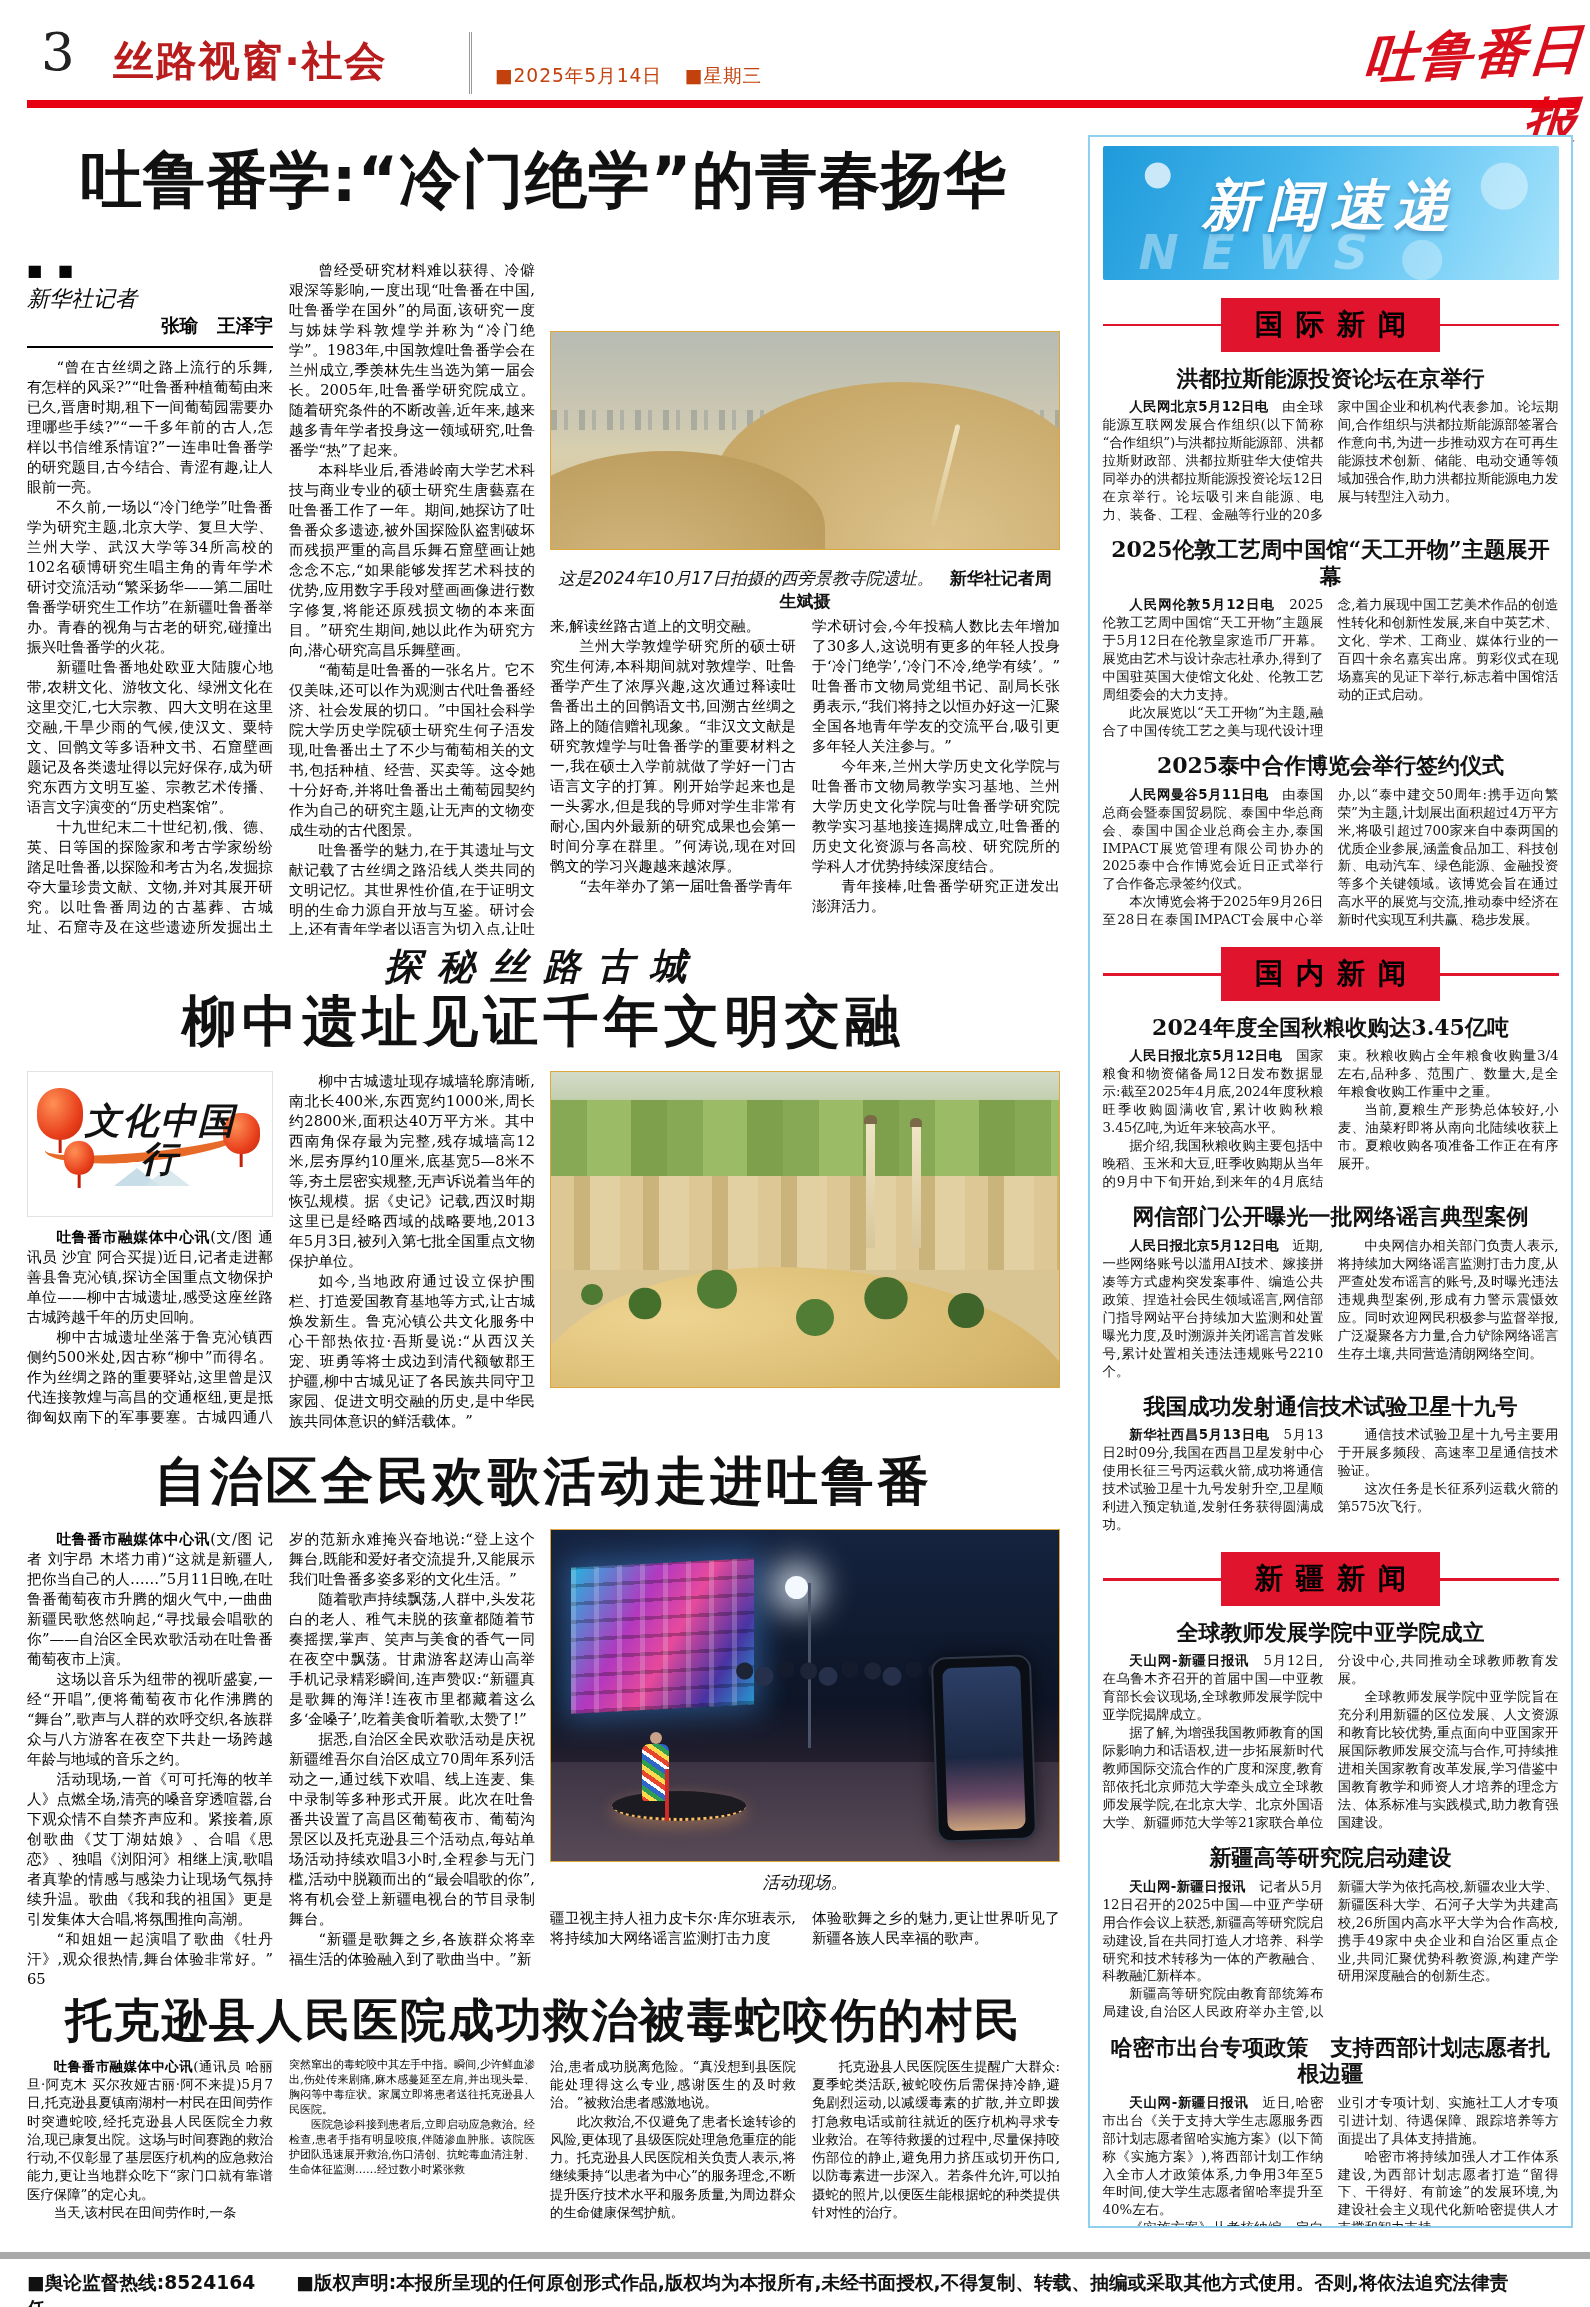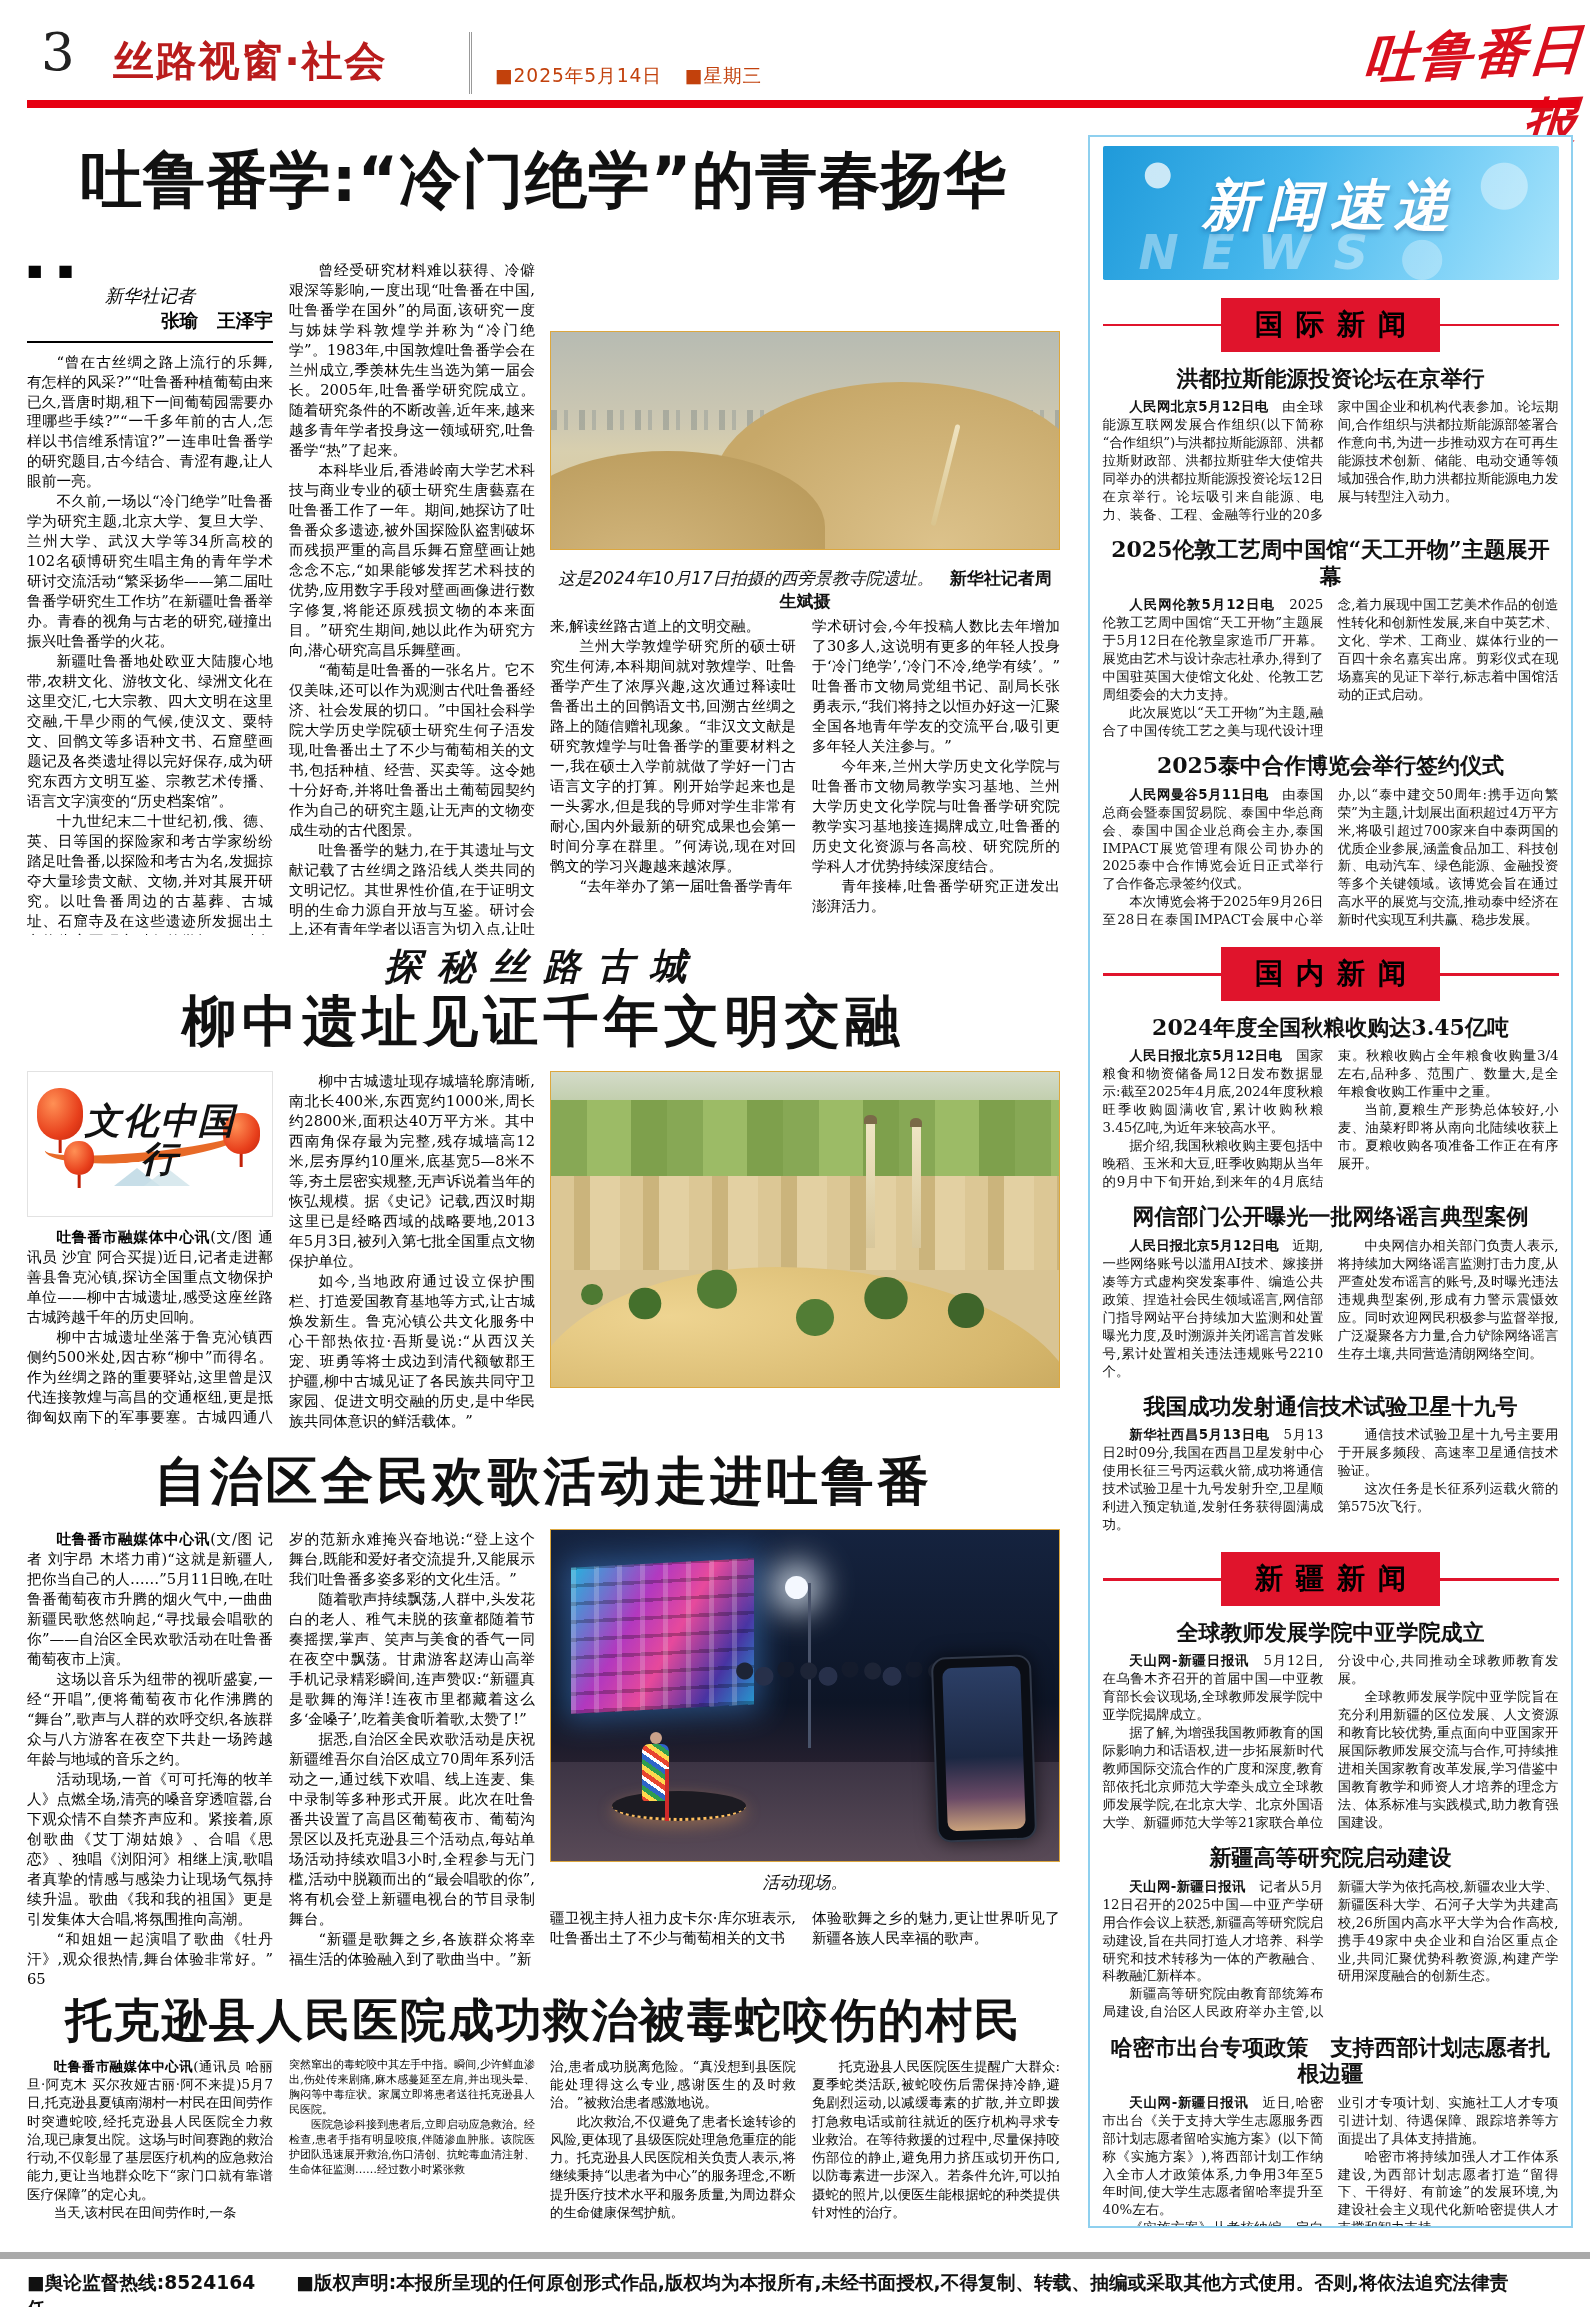--- a/index.html
+++ b/index.html
@@ -25,21 +25,21 @@
   .para { text-indent:2em; margin:0; }
   .para.cont { text-indent:0; }
   .para b { font-weight:bold; font-family:"DejaVu Sans", sans-serif; }
   .kai { font-style:italic; }
 
   
   #a1-headline { position:absolute; left:27px; top:132px; width:1033px; height:96px;
     font-size:62px; font-weight:bold; text-align:center; letter-spacing:0.9px; line-height:96px; white-space:nowrap; }
   #a1-byline { border-bottom:2.7px solid #000; padding-bottom:7.1px; margin-bottom:9px; }
   #a1-byline .squares { font-size:16px; letter-spacing:5.3px; }
-  #a1-byline .b1 { text-align:center; font-size:18px; margin-top:1.8px; }
+  #a1-byline .b1 { text-align:left; font-size:22px; margin-top:1.8px; }
   #a1-byline .b2 { text-align:right; font-weight:bold; font-size:18.7px; font-family:"DejaVu Sans", sans-serif; }
   #a1-col1 { left:27px;  top:260px; width:246px; height:675px; }
   #a1-col2 { left:289px; top:260px; width:246px; height:675px; }
   #a1-col3 { left:550px; top:616px; width:246px; height:319px; }
   #a1-col4 { left:812px; top:616px; width:248px; height:319px; }
   #photo1 { position:absolute; left:550px; top:331px; width:510px; height:219px;
     border:1.8px solid #dca73e; overflow:hidden;
     background:linear-gradient(#b7bbb2 0%, #cdc8b2 42%, #d8cfae 55%, #d6c294 100%); }
   .ph1-skyline { position:absolute; left:0; top:36%; width:100%; height:9%; opacity:.55;
     background:repeating-linear-gradient(90deg, #8d948e 0 6.2px, transparent 6.2px 13.4px, #9aa09a 13.4px 17px, transparent 17px 28px); }
@@ -279,21 +279,21 @@
     <div class="ph3-pole"></div>
     <div class="ph3-crowd"></div>
     <div class="ph3-ground"></div>
     <div class="ph3-stage"></div>
     <div class="ph3-singer"></div>
     <div class="ph3-stand"></div>
     <div class="ph3-phone"></div>
   </div>
   <div id="a3-caption" class="kai">活动现场。</div>
   <div id="a3-col3" class="col">
-      <p class="para cont">疆卫视主持人祖力皮卡尔·库尔班表示,吐鲁番出土了不少与葡萄相关的文书</p>
+      <p class="para cont">疆卫视主持人祖力皮卡尔·库尔班表示,将持续加大网络谣言监测打击力度</p>
     </div>
   <div id="a3-col4" class="col">
       <p class="para cont">体验歌舞之乡的魅力,更让世界听见了新疆各族人民幸福的歌声。</p>
     </div>
 
   <div id="a4-headline">托克逊县人民医院成功救治被毒蛇咬伤的村民</div>
   <div id="a4-col1" class="col">
       <p class="para"><b>吐鲁番市融媒体中心讯</b>(通讯员 哈丽旦·阿克木 买尔孜娅古丽·阿不来提)5月7日,托克逊县夏镇南湖村一村民在田间劳作时突遭蛇咬,经托克逊县人民医院全力救治,现已康复出院。这场与时间赛跑的救治行动,不仅彰显了基层医疗机构的应急救治能力,更让当地群众吃下“家门口就有靠谱医疗保障”的定心丸。</p>
       <p class="para">当天,该村民在田间劳作时,一条</p>
     </div>

